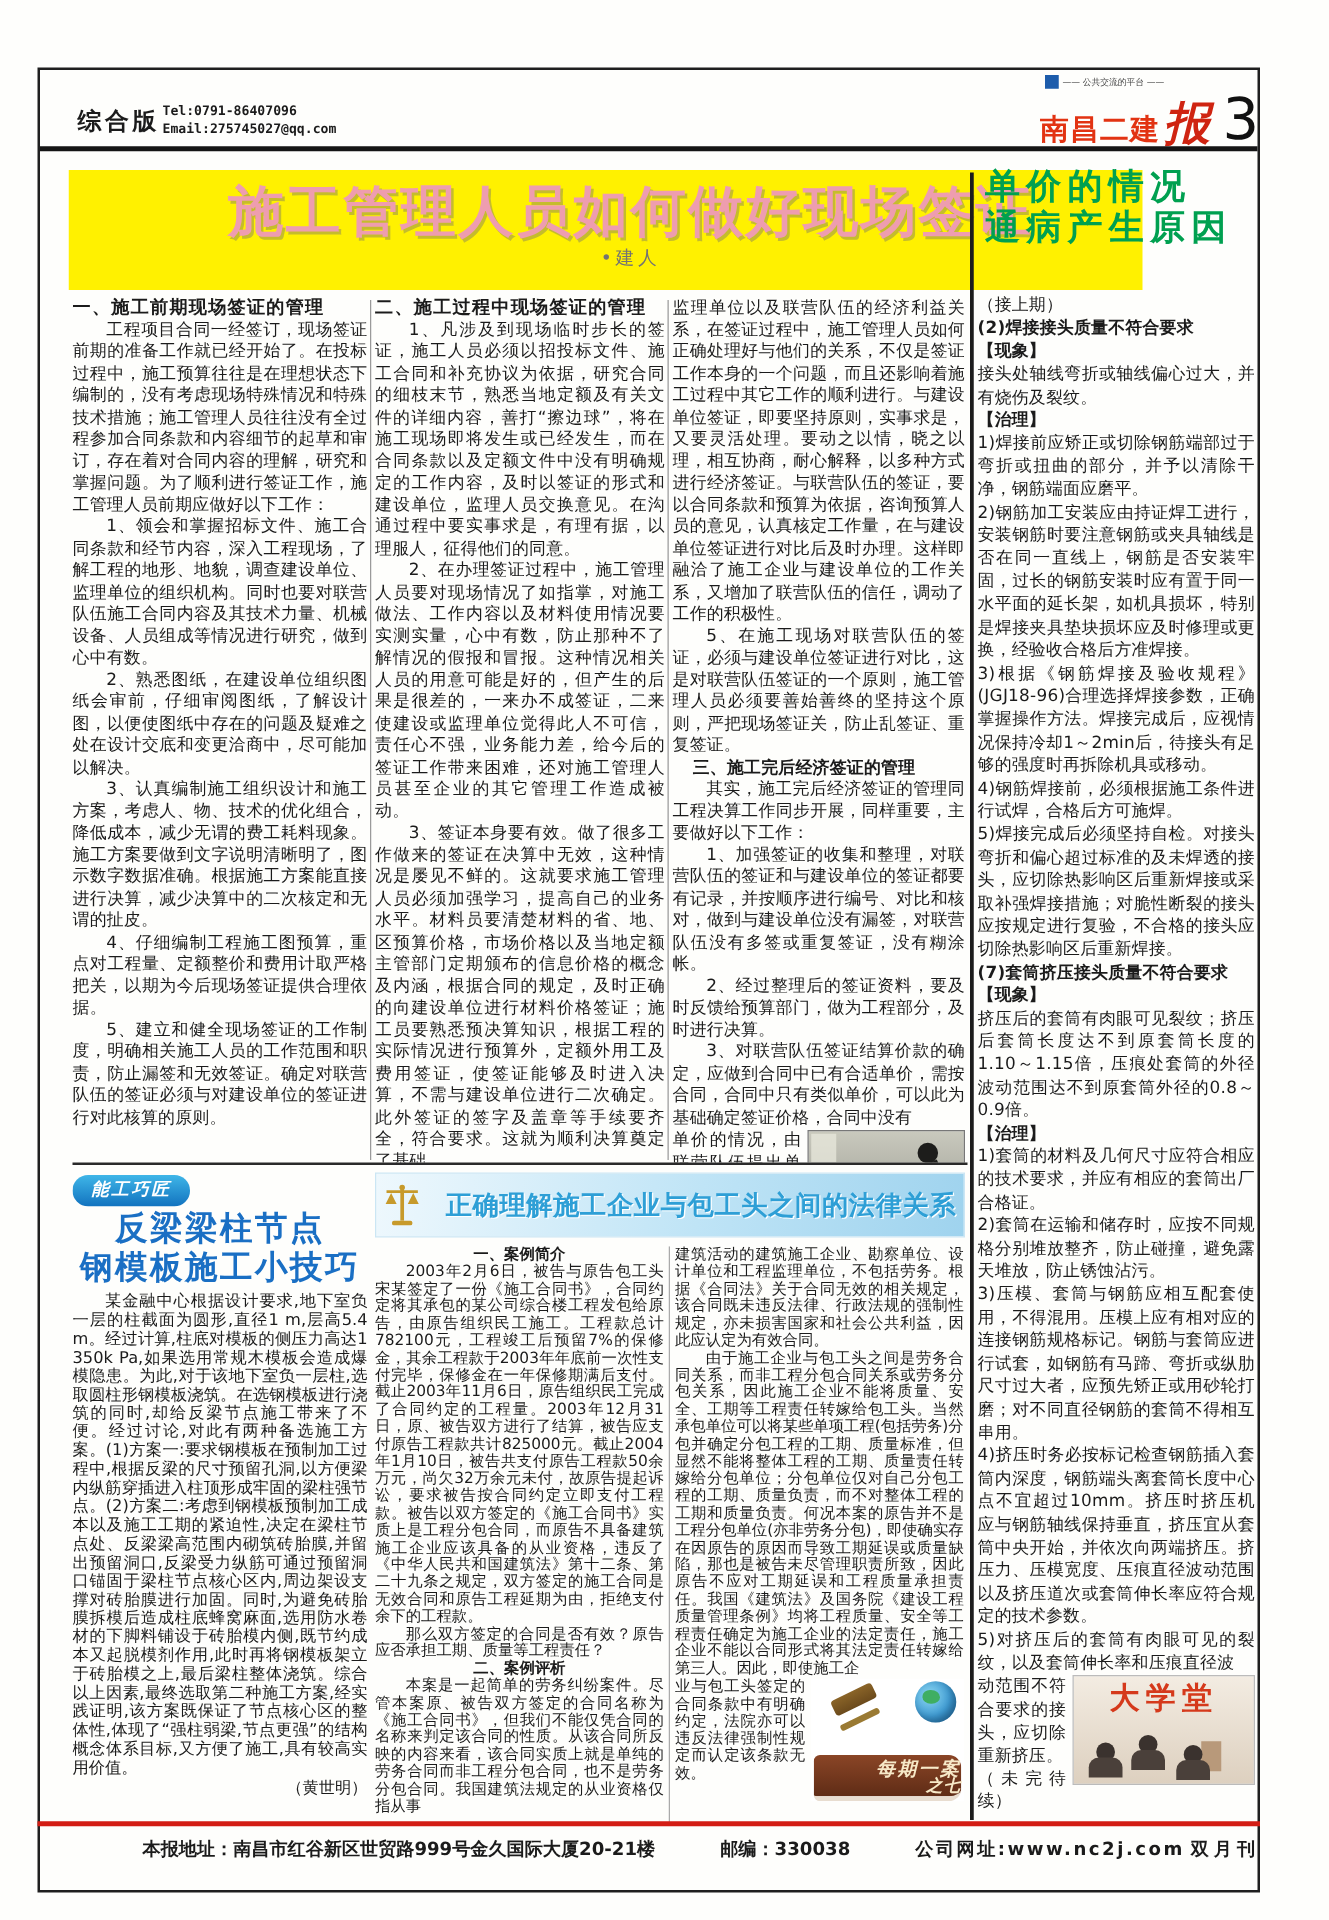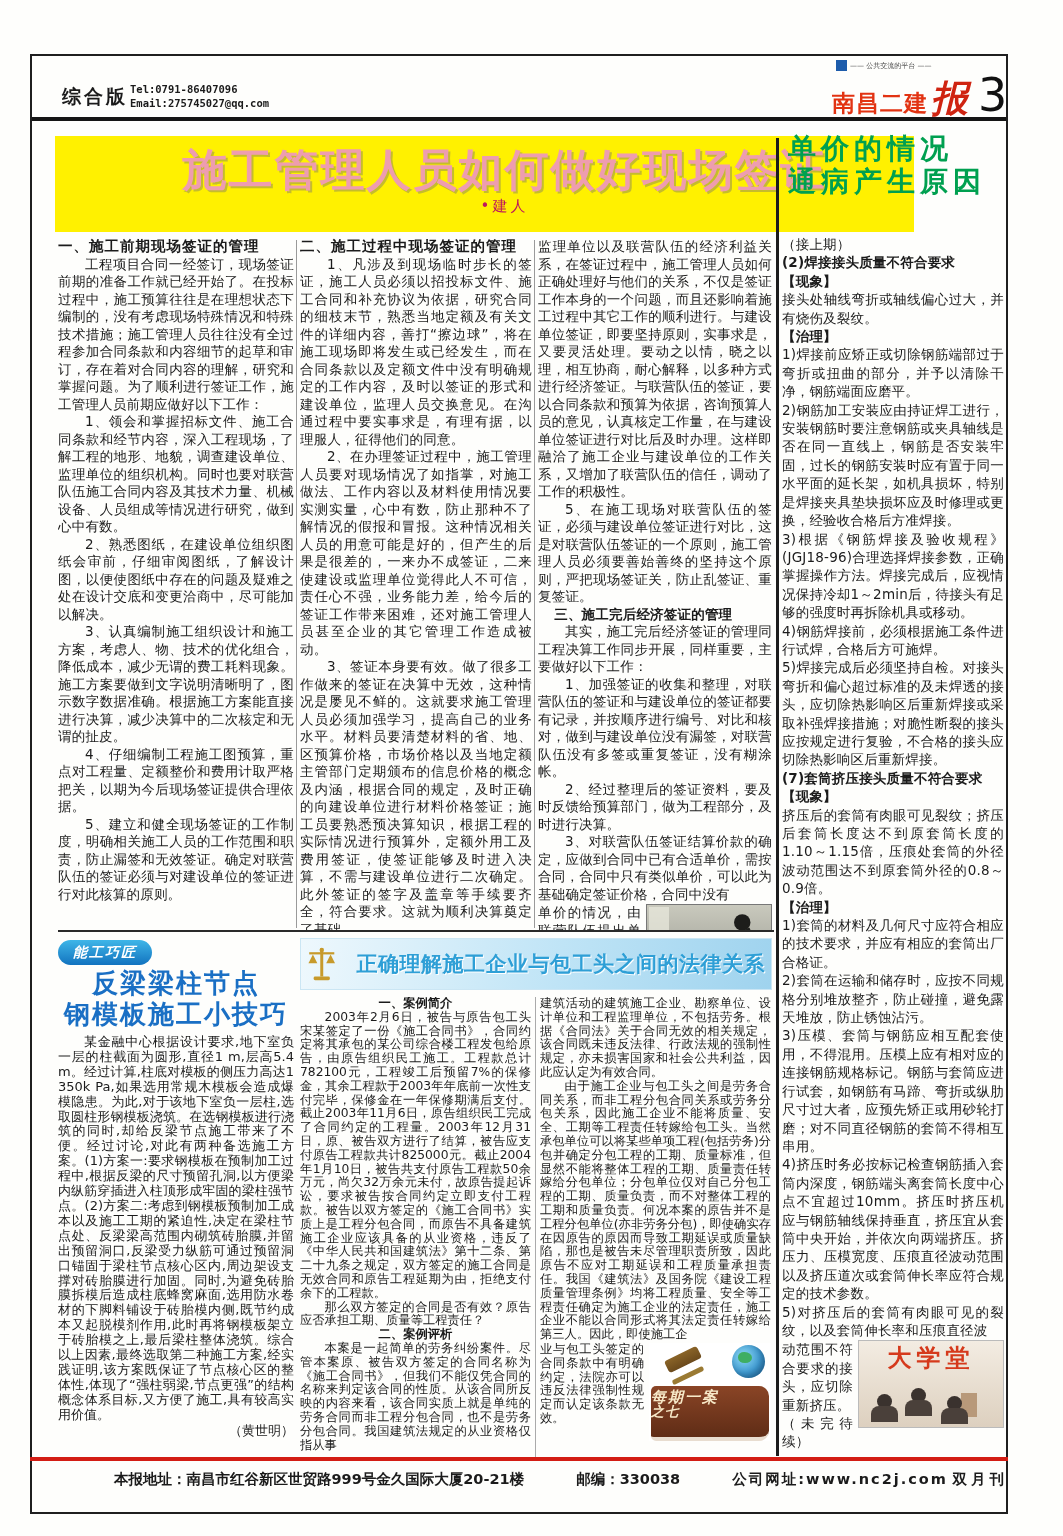--- a/index.html
+++ b/index.html
@@ -19,21 +19,21 @@
   .logo-sq { width:11px; height:11px; background:#1d5cab; display:inline-block; flex:none; }
   .brandrow { display:flex; align-items:baseline; margin-top:1px; }
   .brand { font-size:23px; font-weight:bold; color:#e23312; letter-spacing:1px; white-space:nowrap; }
   .bao { font-size:37px; font-weight:bold; font-style:italic; color:#cf2411; font-family:"DejaVu Serif","Liberation Serif",serif; margin-left:3px; line-height:1; }
   .pageno { font-size:46px; color:#111; margin-left:10px; line-height:1; }
   .header-rule { position:absolute; left:32px; top:117px; width:974px; height:4px; background:#151515; }
 
   
   .banner { position:absolute; left:55px; top:136px; width:859px; height:96px; background:#fff100; text-align:center; overflow:hidden;padding-left:40px; }
   .banner-title { margin-top:9px; font-size:44px; font-weight:bold; color:#ee9daf; letter-spacing:2px; line-height:1.12; text-shadow:2px 2px 0 rgba(110,110,110,.4); white-space:nowrap; }
-  .banner-byline { font-size:15px; margin-top:3px; letter-spacing:3px; color:#be185d; }
+  .banner-byline { font-size:15px; margin-top:3px; letter-spacing:3px; color:#737373; }
   .vdiv-main { position:absolute; left:776px; top:138px; width:3px; height:1318px; background:#1c1c1c; }
   .green-title { position:absolute; left:788px; top:132px; width:218px; font-size:28px; font-weight:bold; color:#00a050; line-height:33px; letter-spacing:5px; white-space:nowrap; }
 
   
   .col { position:absolute; top:238px; height:692px; overflow:hidden; text-align:justify; font-size:13.5px; line-height:17.5px; letter-spacing:.2px; }
   #col1 { left:58px;  width:236px; }
   #col2 { left:300px; width:232px; }
   #col3 { left:538px; width:234px; }
   .cdiv { position:absolute; top:240px; height:688px; width:1px; background:#9a9a9a; }
   #cdiv1 { left:296px; } #cdiv2 { left:534px; }
@@ -79,21 +79,21 @@
 
   
   .casebox { position:relative; flex:none; width:122px; height:98px; background:#fff; }
   .globe { position:absolute; right:6px; top:2px; width:33px; height:33px; border-radius:50%;
            background:radial-gradient(circle at 35% 35%, #8fd8f2, #3e9ad2 55%, #1d6fae);
            box-shadow:inset -3px -3px 6px rgba(0,0,0,.25); }
   .globe:after { content:""; position:absolute; left:6px; top:7px; width:14px; height:11px; border-radius:45% 55% 50% 50%; background:#3fae62; }
   .gavel { position:absolute; left:8px; top:4px; width:60px; height:40px; }
   .g1 { position:absolute; left:8px; top:6px; width:36px; height:13px; background:linear-gradient(#8a6428,#6b4a1c); border-radius:3px; transform:rotate(-26deg); }
   .g2 { position:absolute; left:14px; top:26px; width:34px; height:5px; background:#9a7a33; border-radius:2px; transform:rotate(-26deg); }
-  .book { position:absolute; left:2px; bottom:0; width:118px; height:55px; background:linear-gradient(#8a4526,#5f2c16); border-radius:5px 10px 10px 5px; color:#f7e9c8; text-align:left; font-style:italic; font-weight:bold; border-bottom:4px solid #e8ddd0; }
+  .book { position:absolute; left:2px; bottom:0; width:118px; height:37px; background:linear-gradient(#8a4526,#5f2c16); border-radius:5px 10px 10px 5px; color:#f7e9c8; text-align:right; font-style:italic; font-weight:bold; border-bottom:4px solid #e8ddd0; }
   .book-l1 { font-size:15px; letter-spacing:2px; margin-top:5px; }
   .book-l2 { font-size:13px; letter-spacing:1px; }
 
   
   .footer-rule { position:absolute; left:30px; top:1457px; width:978px; height:4px; background:#d31d14; }
   .footer { position:absolute; left:30px; top:1470px; width:1020px; display:flex; align-items:baseline; font-size:14.5px; font-weight:bold; white-space:nowrap; }
   .f-addr { margin-left:84px; }
   .f-post { margin-left:52px; }
   .f-web  { margin-left:52px; letter-spacing:2px; }
   .f-freq { margin-left:auto; margin-right:42px; letter-spacing:4px; }

